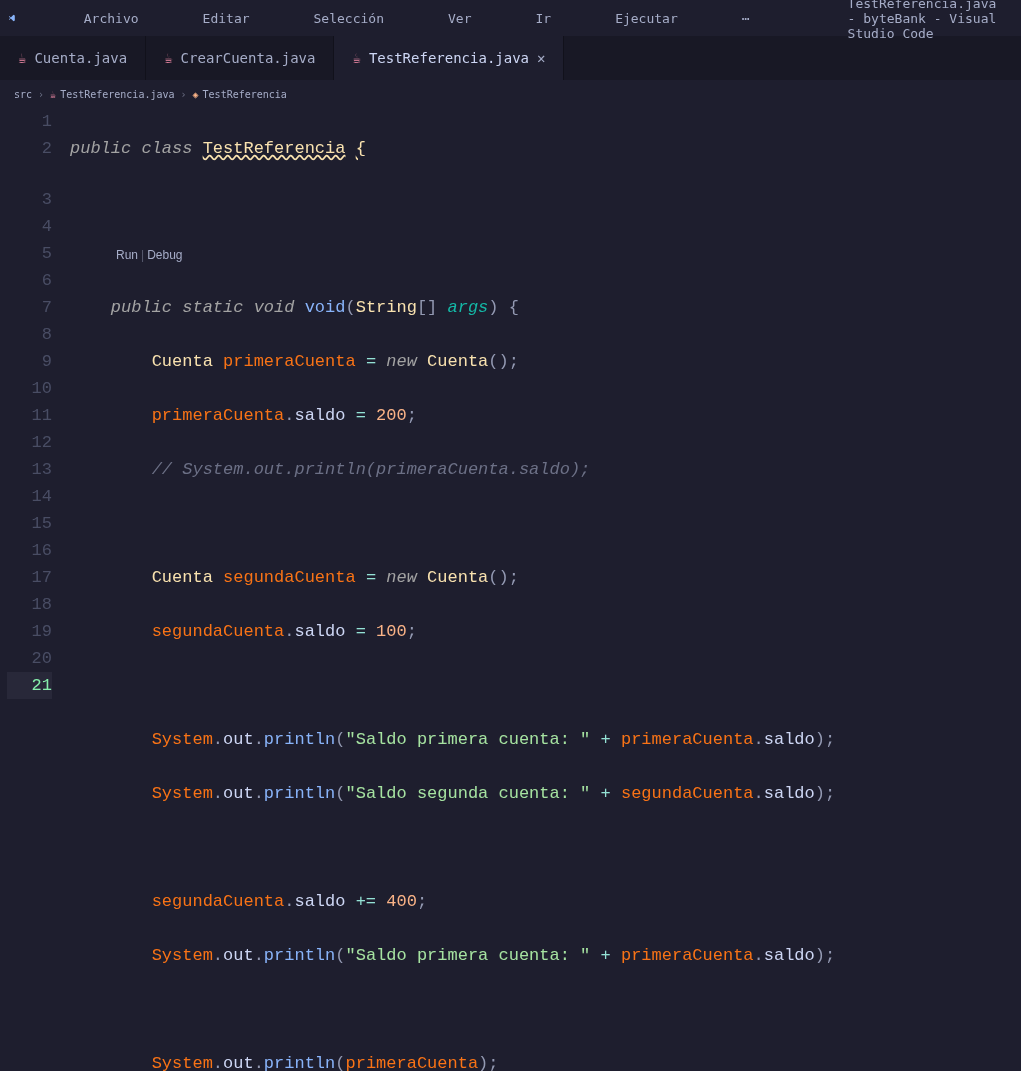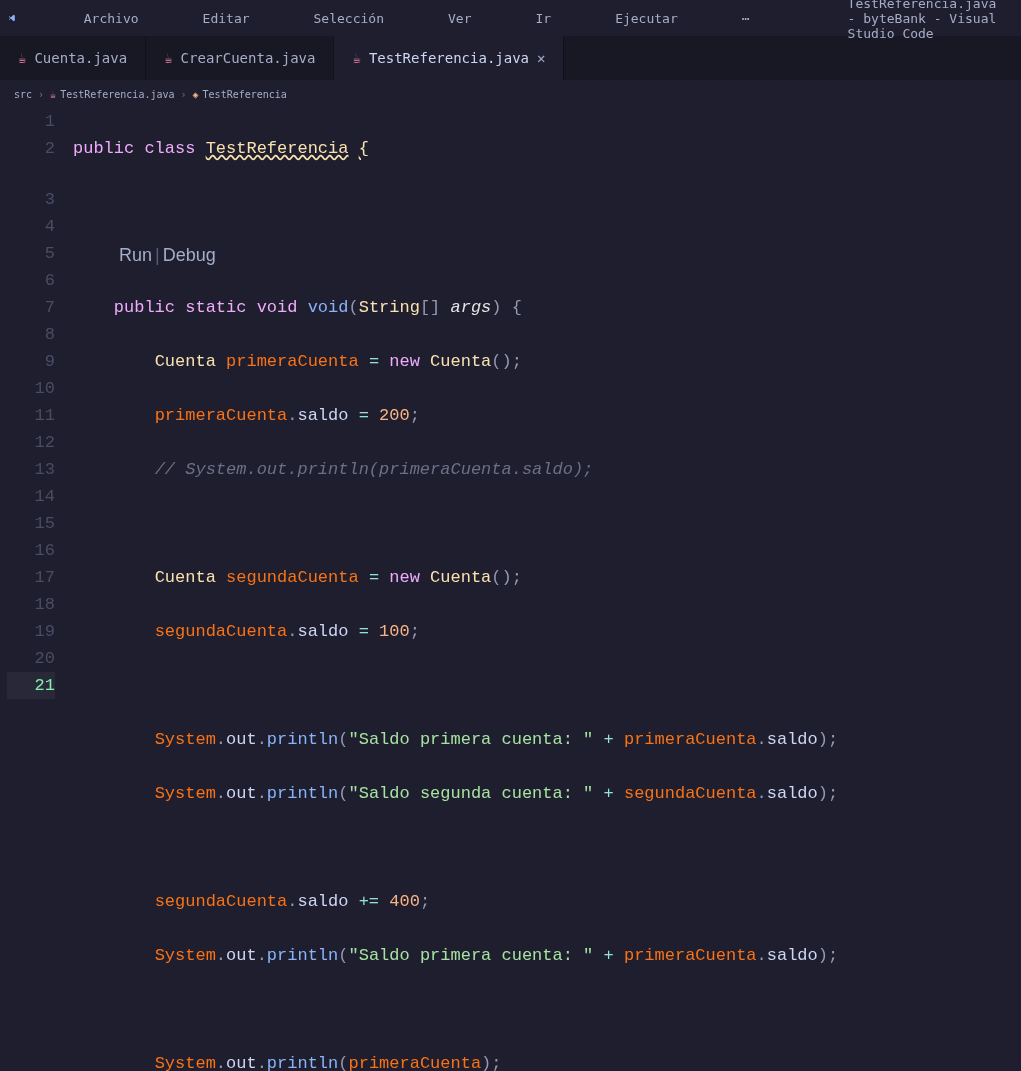--- a/index.html
+++ b/index.html
@@ -63,39 +63,39 @@
   color:#494d64;
   user-select:none;
   min-width:60px;
 }
 .gutter .ln.active { color:#86efac;margin-left:7px; }
 .code { flex:1; white-space:pre; }
 .code .row { height:27px; }
 .codelens {
   height:24px; line-height:24px;
   padding-left:46px;
-  font-size:18px; color:#7f849c;
+  font-size:12px; color:#7f849c;
   font-family:"Segoe UI",sans-serif;
 }
 .codelens .cl-item { color:#a6adc8; cursor:pointer; }
 .codelens .cl-sep { color:#585b70; padding:0 3px; }
 .gutter .ln.hl { background:rgba(88,91,112,0.18); }
 
 
-.kw   { color:#f0abfc; }  
+.kw   { color:#a3a3a3;font-style:italic; }  
 .type { color:#f9e2af;margin-top:38px; }  
 .fn   { color:#89b4fa; }  
 .var  { color:#f97316; }  
 .prop { color:#cdd6f4; }  
 .str  { color:#a6e3a1; }  
 .num  { color:#fab387; }  
 .pnc  { color:#9399b2; }  
 .op   { color:#94e2d5; }  
 .cmt  { color:#6c7086; font-style:italic; }
-.param{ color:#e5e5e5; font-style:italic; }
+.param{ color:#14b8a6; font-style:italic; }
 .brace-warn { color:#f9e2af; text-decoration:underline wavy #f9e2af; }
 .typewarn { color:#f9e2af; text-decoration:underline wavy #f9e2af; }
 
 svg.vscode-logo { fill:#89b4fa; }
 </style>
 </head>
 <body>
 
 <div class="titlebar">
   <svg class="logo vscode-logo" viewBox="0 0 24 24" width="20" height="20">

